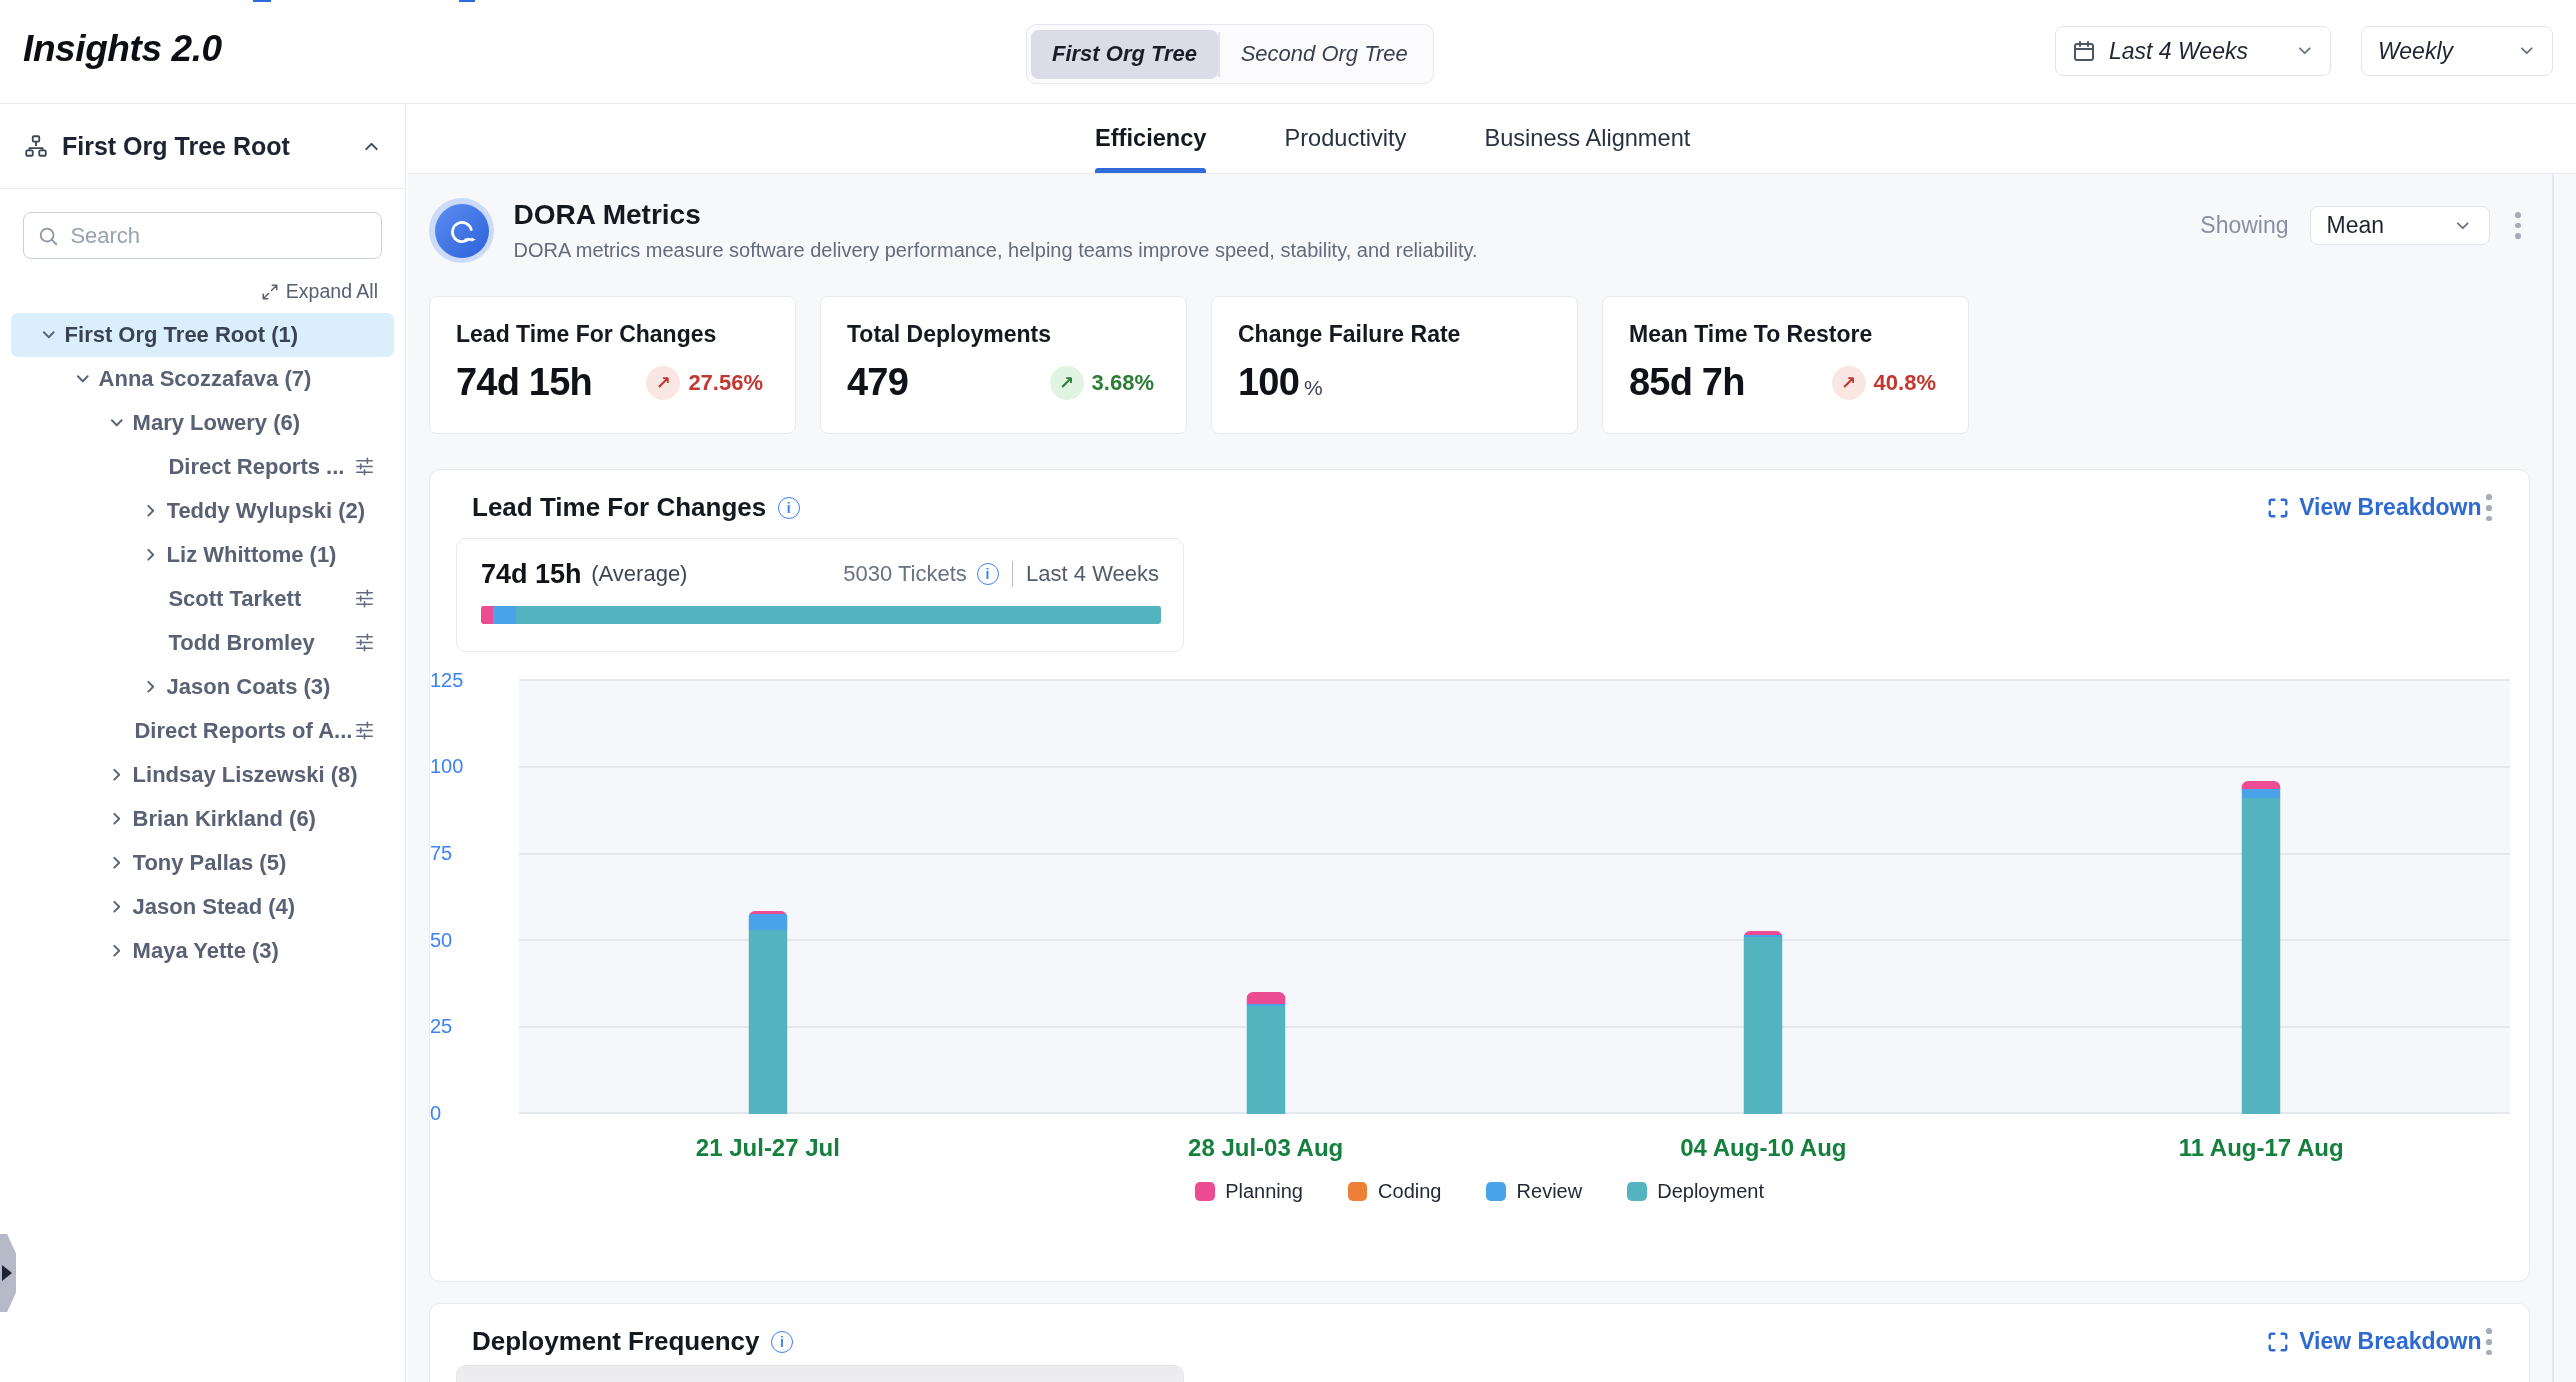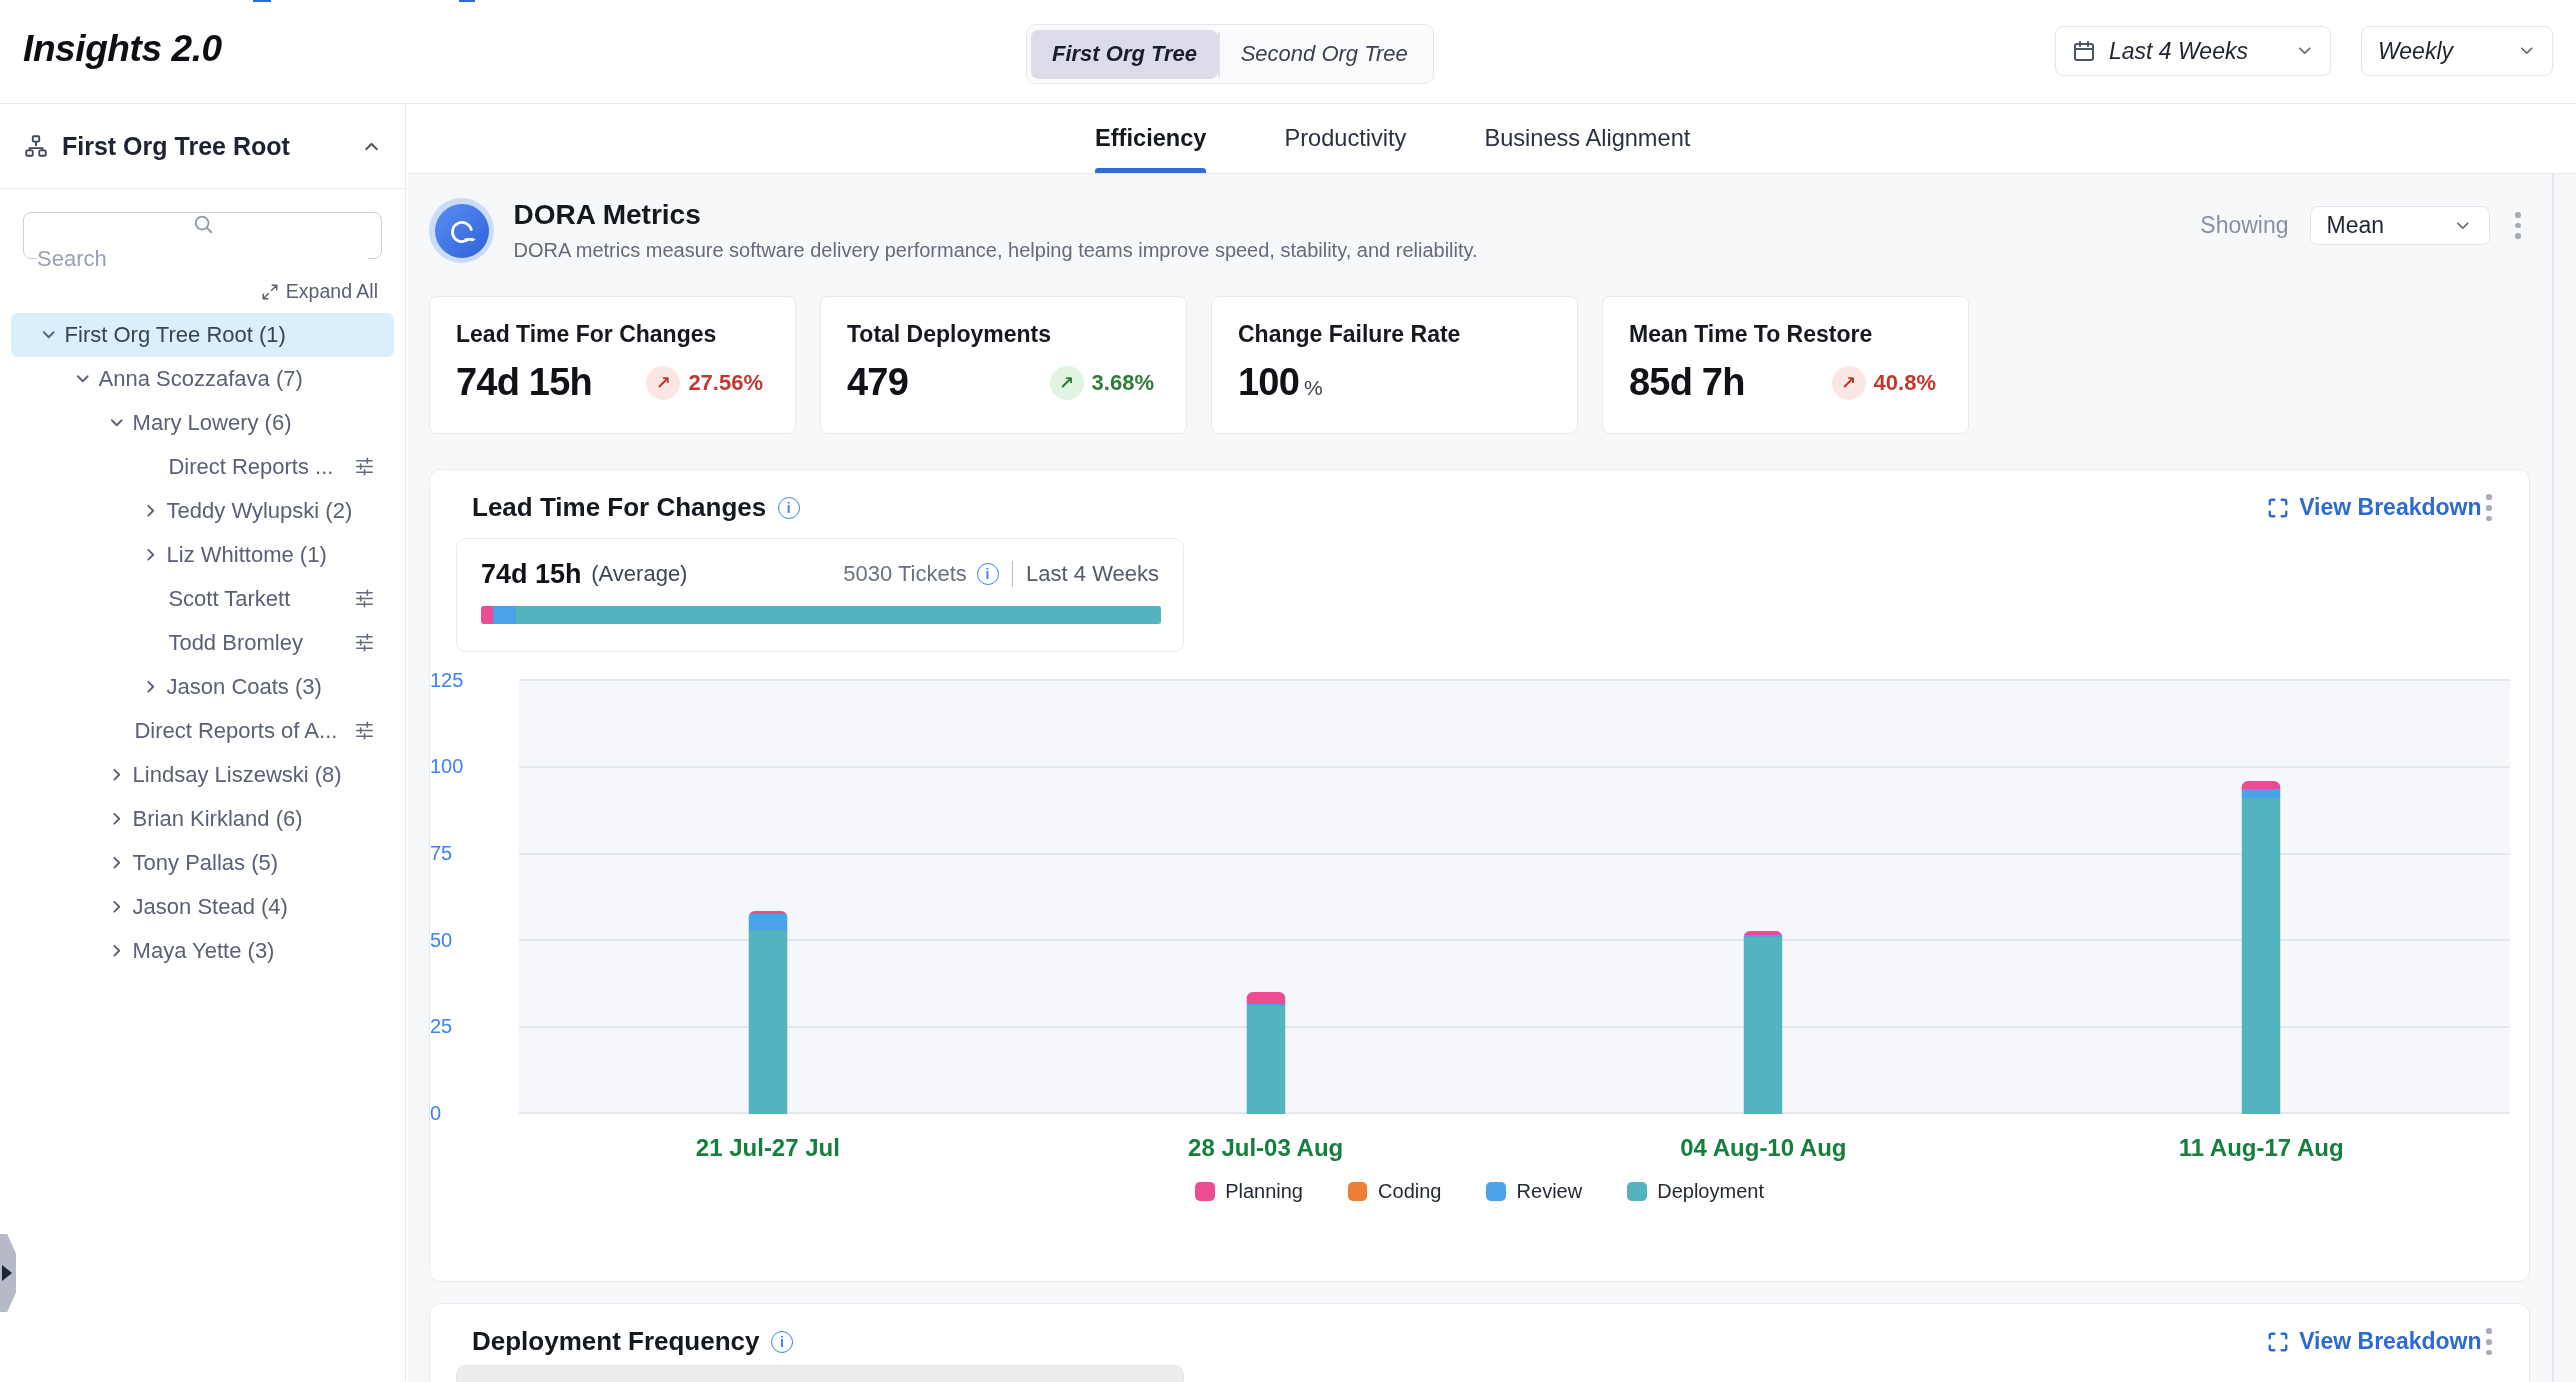--- a/index.html
+++ b/index.html
@@ -25,33 +25,33 @@
   #granularity { position:absolute; left:2361px; top:26px; width:192px; }
   .frag { position:absolute; top:0; height:2.4px; background:#2E6BD8; }
 
   
   .sidebar { position:absolute; left:0; top:104px; width:406px; bottom:0; background:#fff;
     border-right:1.6px solid #E8EAEE; }
   .side-head { height:85px; border-bottom:1.6px solid #E8EAEE; display:flex; align-items:center;
     gap:13px; padding:0 23px; font-size:25px; font-weight:600; color:#1d2331; }
   .side-head .collapse { margin-left:auto; color:#444c5c; display:flex; cursor:pointer; }
   .search { margin:23px 23px 0; height:47px; border:1.6px solid #C9D0DB; border-radius:8px;
-    display:flex; align-items:center; gap:11.4px; padding:0 13px; background:#fff;flex-direction:column; }
+    display:flex; align-items:center; gap:11.4px; padding:0 13px; background:#fff; }
   .search input { border:none; outline:none; font-size:22px; color:#333a48; width:100%;
     font-family:inherit; }
   .search input::placeholder { color:#98A1B0; }
   .expand-row { display:flex; justify-content:flex-end; align-items:center; gap:7.3px;
     margin:21px 27px 9.7px; font-size:19.5px; color:#596070; cursor:pointer; }
   .tree { }
   .trow { height:44px; display:flex; align-items:center; margin:0 11.4px; border-radius:6.5px;
     font-size:22px; color:#5A6175; cursor:pointer; }
   .trow.selected { background:#DBEEFB; color:#3A4354; }
   .trow .chev { display:flex; margin-right:5.7px; color:#5c6478; flex:none; }
   .trow .chev.right svg { transform:rotate(-90deg); }
-  .trow .lbl { white-space:nowrap; overflow:hidden; text-overflow:ellipsis; }
+  .trow .lbl { white-space:nowrap; overflow:hidden; text-overflow:ellipsis;font-weight:bold; }
   .trow .sliders { margin-left:auto; margin-right:18px; display:flex; flex:none; cursor:pointer; }
 
   .collapse-handle { position:absolute; left:0; top:1234px; width:16px; height:78px;
     background:#B6B9C8; clip-path:polygon(0 0,45% 0,100% 25%,100% 75%,45% 100%,0 100%);
     display:flex; align-items:center; z-index:6; cursor:pointer; }
   .collapse-handle .tri { width:0; height:0; border-top:8px solid transparent;
     border-bottom:8px solid transparent; border-left:10.6px solid #1B2336; margin-left:2.4px; }
 
   
   .main { position:absolute; left:408px; top:104px; right:0; bottom:0; }

